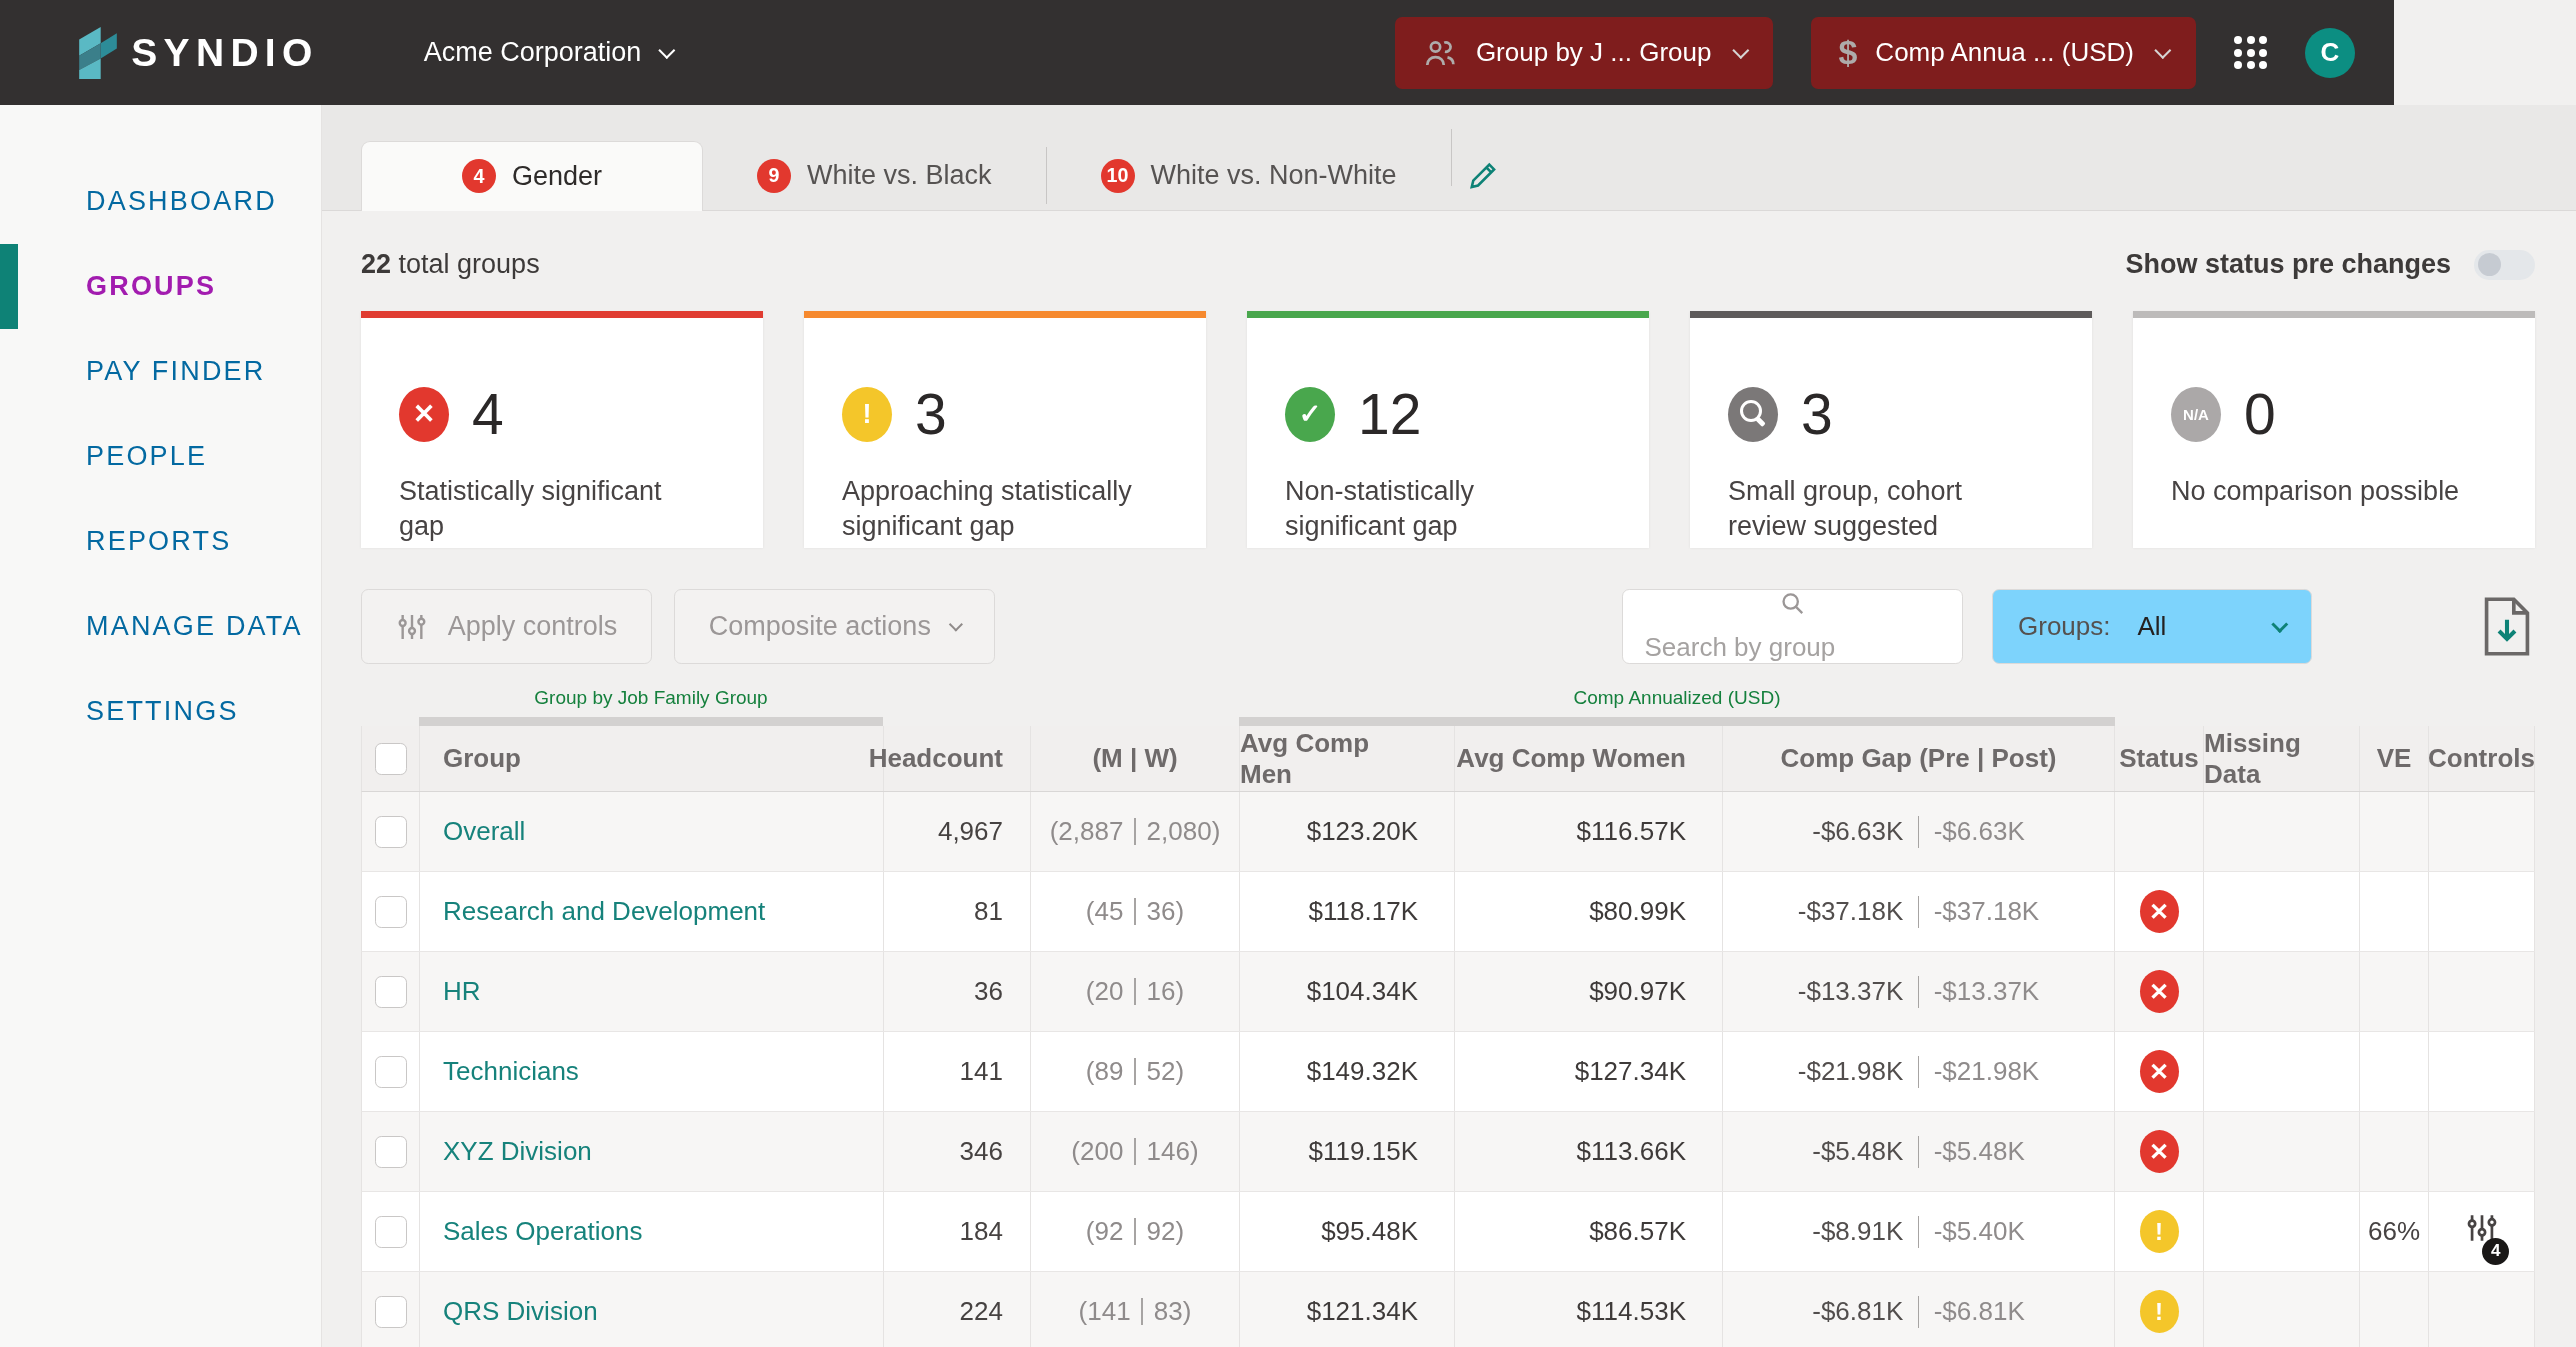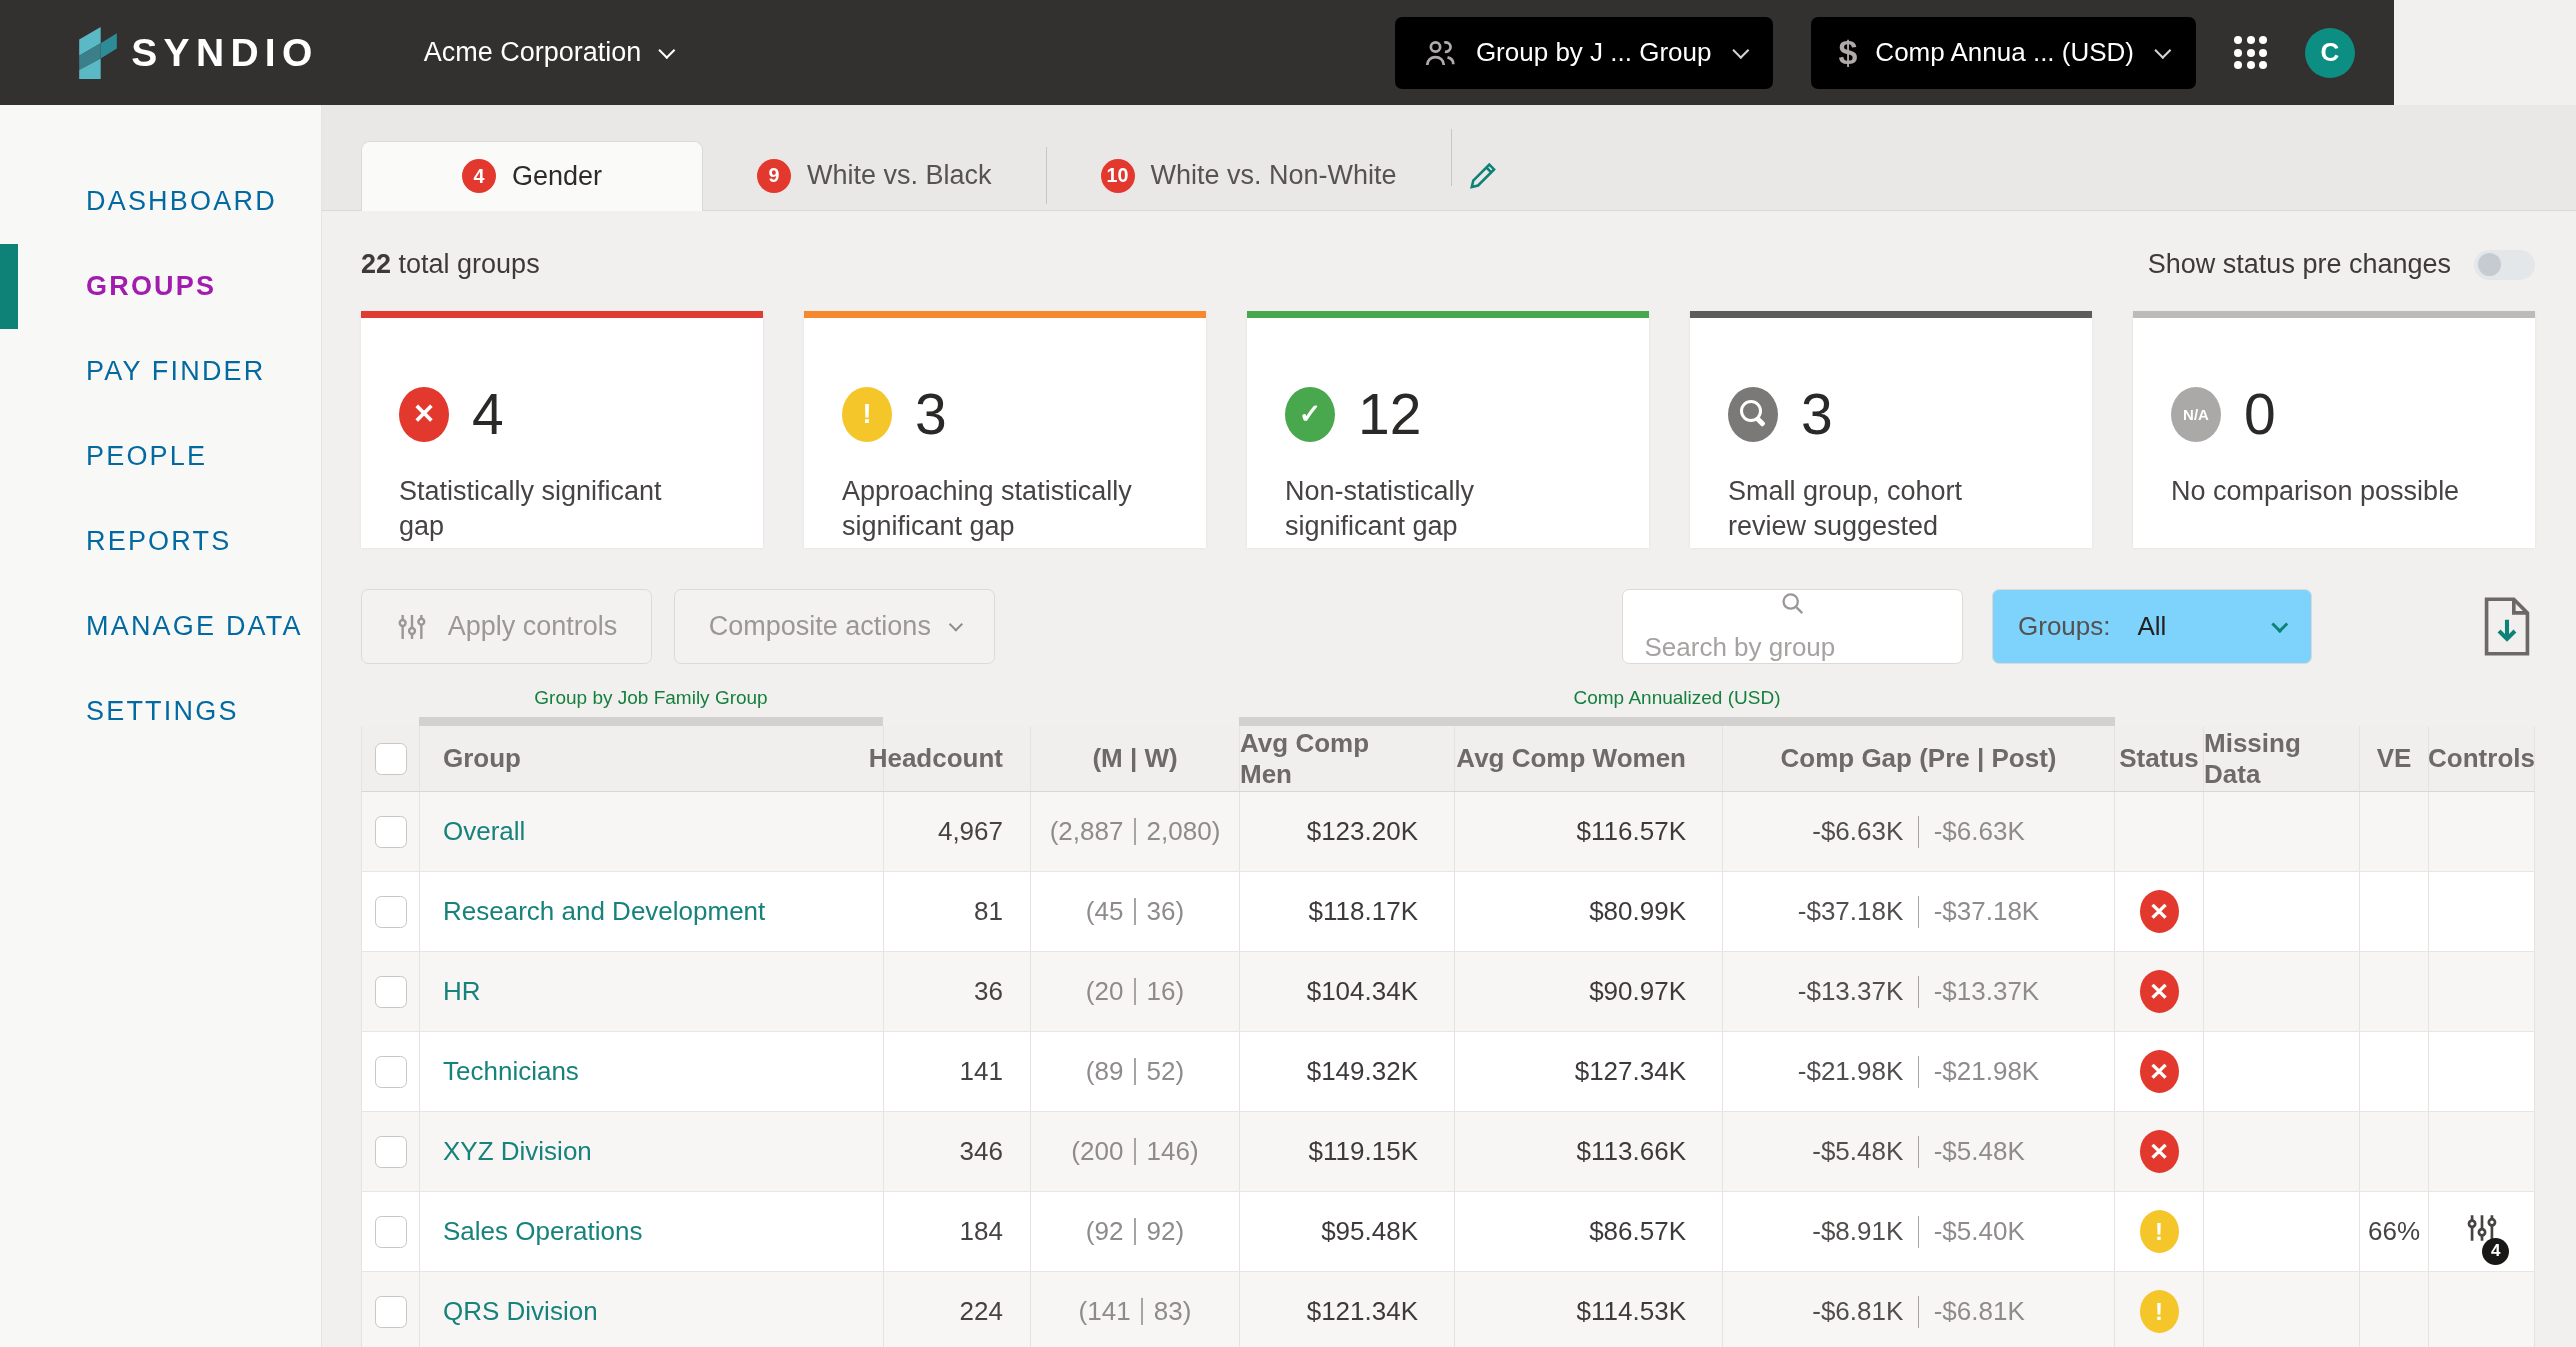--- a/index.html
+++ b/index.html
@@ -9,21 +9,21 @@
   
   .topbar { position:absolute; top:0; left:0; width:2394px; height:105px;
     background:#333030; display:flex; align-items:center; padding:0 39px 0 79px; z-index:10; }
   .logo { display:flex; align-items:center; cursor:pointer; }
   .logo-text { color:#fff; font-size:39px; font-weight:bold; letter-spacing:6.3px; margin-left:14.3px; }
   .org-switcher { display:flex; align-items:center; gap:19.7px; margin-left:105px;
     color:#fff; font-size:27px; cursor:pointer; }
   .chev { display:inline-block; width:11.6px; height:11.6px; border-right:2.7px solid currentColor;
     border-bottom:2.7px solid currentColor; transform:rotate(45deg) translate(-1.8px,-1.8px); }
   .topbar-right { margin-left:auto; display:flex; align-items:center; gap:38px; }
-  .tb-btn { height:72px; background:#000000; border:none; border-radius:7.2px; padding:0 27px;
+  .tb-btn { height:72px; background:#7f1d1d; border:none; border-radius:7.2px; padding:0 27px;
     display:flex; align-items:center; gap:18px; color:#fff; font-size:26px;
     font-family:inherit; cursor:pointer; }
   .tb-btn .chev { color:#d6d4d3; margin-left:5.4px; }
   .dollar { color:#aFACab; font-size:34px; font-weight:bold; color:#aeabaa; }
   .grid-icon { display:grid; grid-template-columns:repeat(3,8px); grid-gap:4.5px; cursor:pointer; }
   .grid-icon i { width:8px; height:8px; border-radius:50%; background:#fff; }
   .avatar { width:50px; height:50px; border-radius:50%; background:#0C8E82; color:#fff;
     font-size:26px; font-weight:bold; display:flex; align-items:center; justify-content:center; cursor:pointer; }
 
   
@@ -52,21 +52,21 @@
   .tab-sep { width:0.9px; height:57px; background:#c8c6c5; align-self:center; }
   .pencil-btn { width:63px; height:70px; display:flex; align-items:center; justify-content:center; cursor:pointer; }
 
   .content { padding:0 41px 0 39px; }
 
   
   .summary-row { margin-top:25px; height:57px; display:flex; align-items:center; justify-content:space-between; }
   .total-groups { font-size:27px; color:#3d3a39; }
   .total-groups b { font-weight:bold; }
   .toggle-group { display:flex; align-items:center; gap:23px; }
-  .toggle-label { font-size:27px; font-weight:normal; color:#3d3a39; }
+  .toggle-label { font-size:27px; font-weight:bold; color:#3d3a39; }
   .toggle { width:61px; height:30px; border-radius:15px; background:#e4e7ea; position:relative; cursor:pointer; }
   .toggle .knob { position:absolute; left:3.6px; top:3.6px; width:23px; height:23px; border-radius:50%; background:#c6cbd2; }
 
   
   .cards { margin-top:18px; display:grid; grid-template-columns:repeat(5,1fr); grid-gap:41px; }
   .card { position:relative; height:237px; background:#fff; box-shadow:0 0.9px 2.7px rgba(0,0,0,.07); padding:0 38px; }
   .card-accent { position:absolute; top:0; left:0; right:0; height:7.2px; }
   .card-top { margin-top:70px; display:flex; align-items:center; gap:23px; }
   .card-icon { width:50px; height:55px; border-radius:50%; color:#fff; font-weight:bold; font-size:27px;
     display:flex; align-items:center; justify-content:center; flex:0 0 auto; position:relative; }

